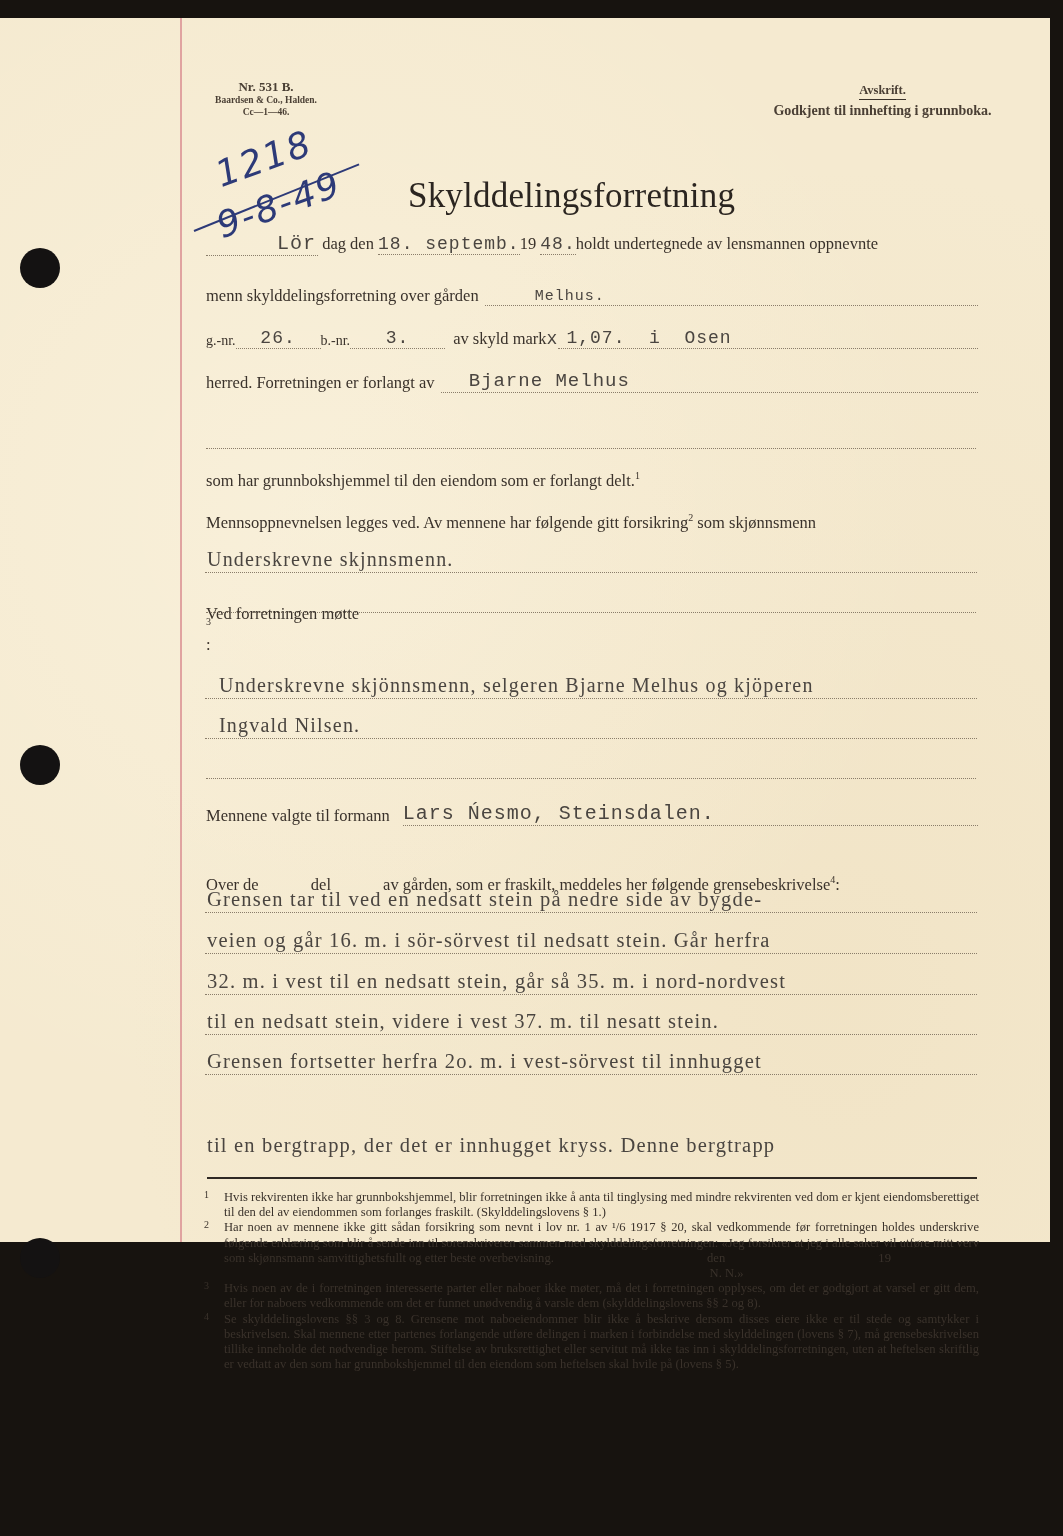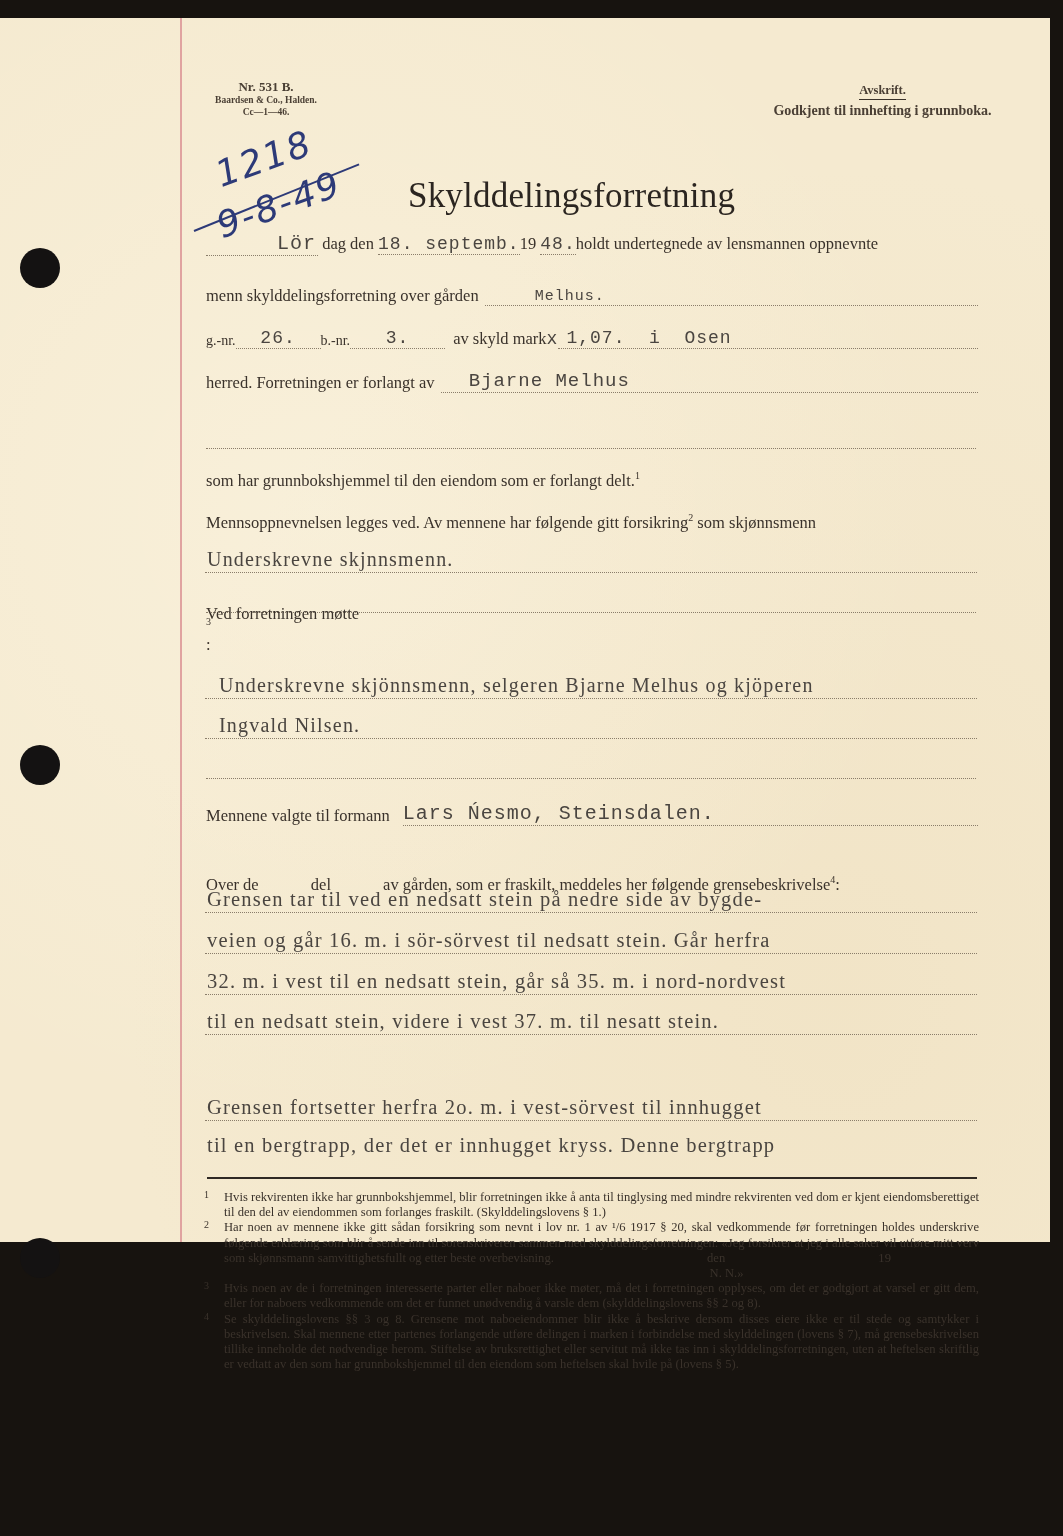--- a/index.html
+++ b/index.html
@@ -152,21 +152,21 @@
   <div class="plain" style="top:828px; width:772px;margin-top:28px;">
     <span>Over de</span>
     <span style="margin-left:48px;">del</span>
     <span style="margin-left:48px;">av gården, som er fraskilt, meddeles her følgende grensebeskrivelse</span><sup>4</sup><span>:</span>
   </div>
 
   <div class="tl" style="top:864px;"><span class="tw">Grensen tar til ved en nedsatt stein på nedre side av bygde-</span></div>
   <div class="tl" style="top:905px;"><span class="tw">veien og går 16. m. i sör-sörvest til nedsatt stein. Går herfra</span></div>
   <div class="tl" style="top:946px;"><span class="tw">32. m. i vest til en nedsatt stein, går så 35. m. i nord-nordvest</span></div>
   <div class="tl" style="top:986px;"><span class="tw">til en nedsatt stein, videre i vest 37. m. til nesatt stein.</span></div>
-  <div class="tl" style="top:1072px;"><span class="tw">Grensen fortsetter herfra 2o. m. i vest-sörvest til innhugget</span></div>
+  <div class="tl" style="top:1026px;"><span class="tw">Grensen fortsetter herfra 2o. m. i vest-sörvest til innhugget</span></div>
   <div class="tl" style="top:1110px; border-bottom:none;"><span class="tw">til en bergtrapp, der det er innhugget kryss. Denne bergtrapp</span></div>
 
   <div class="footnote-rule"></div>
 
   <div class="footnotes">
     <div class="fn">
       <span class="num">1</span>
       <span>Hvis rekvirenten ikke har grunnbokshjemmel, blir forretningen ikke å anta til tinglysing med mindre rekvirenten ved dom er kjent eiendomsberettiget til den del av eiendommen som forlanges fraskilt. (Skylddelingslovens § 1.)</span>
     </div>
     <div class="fn">

